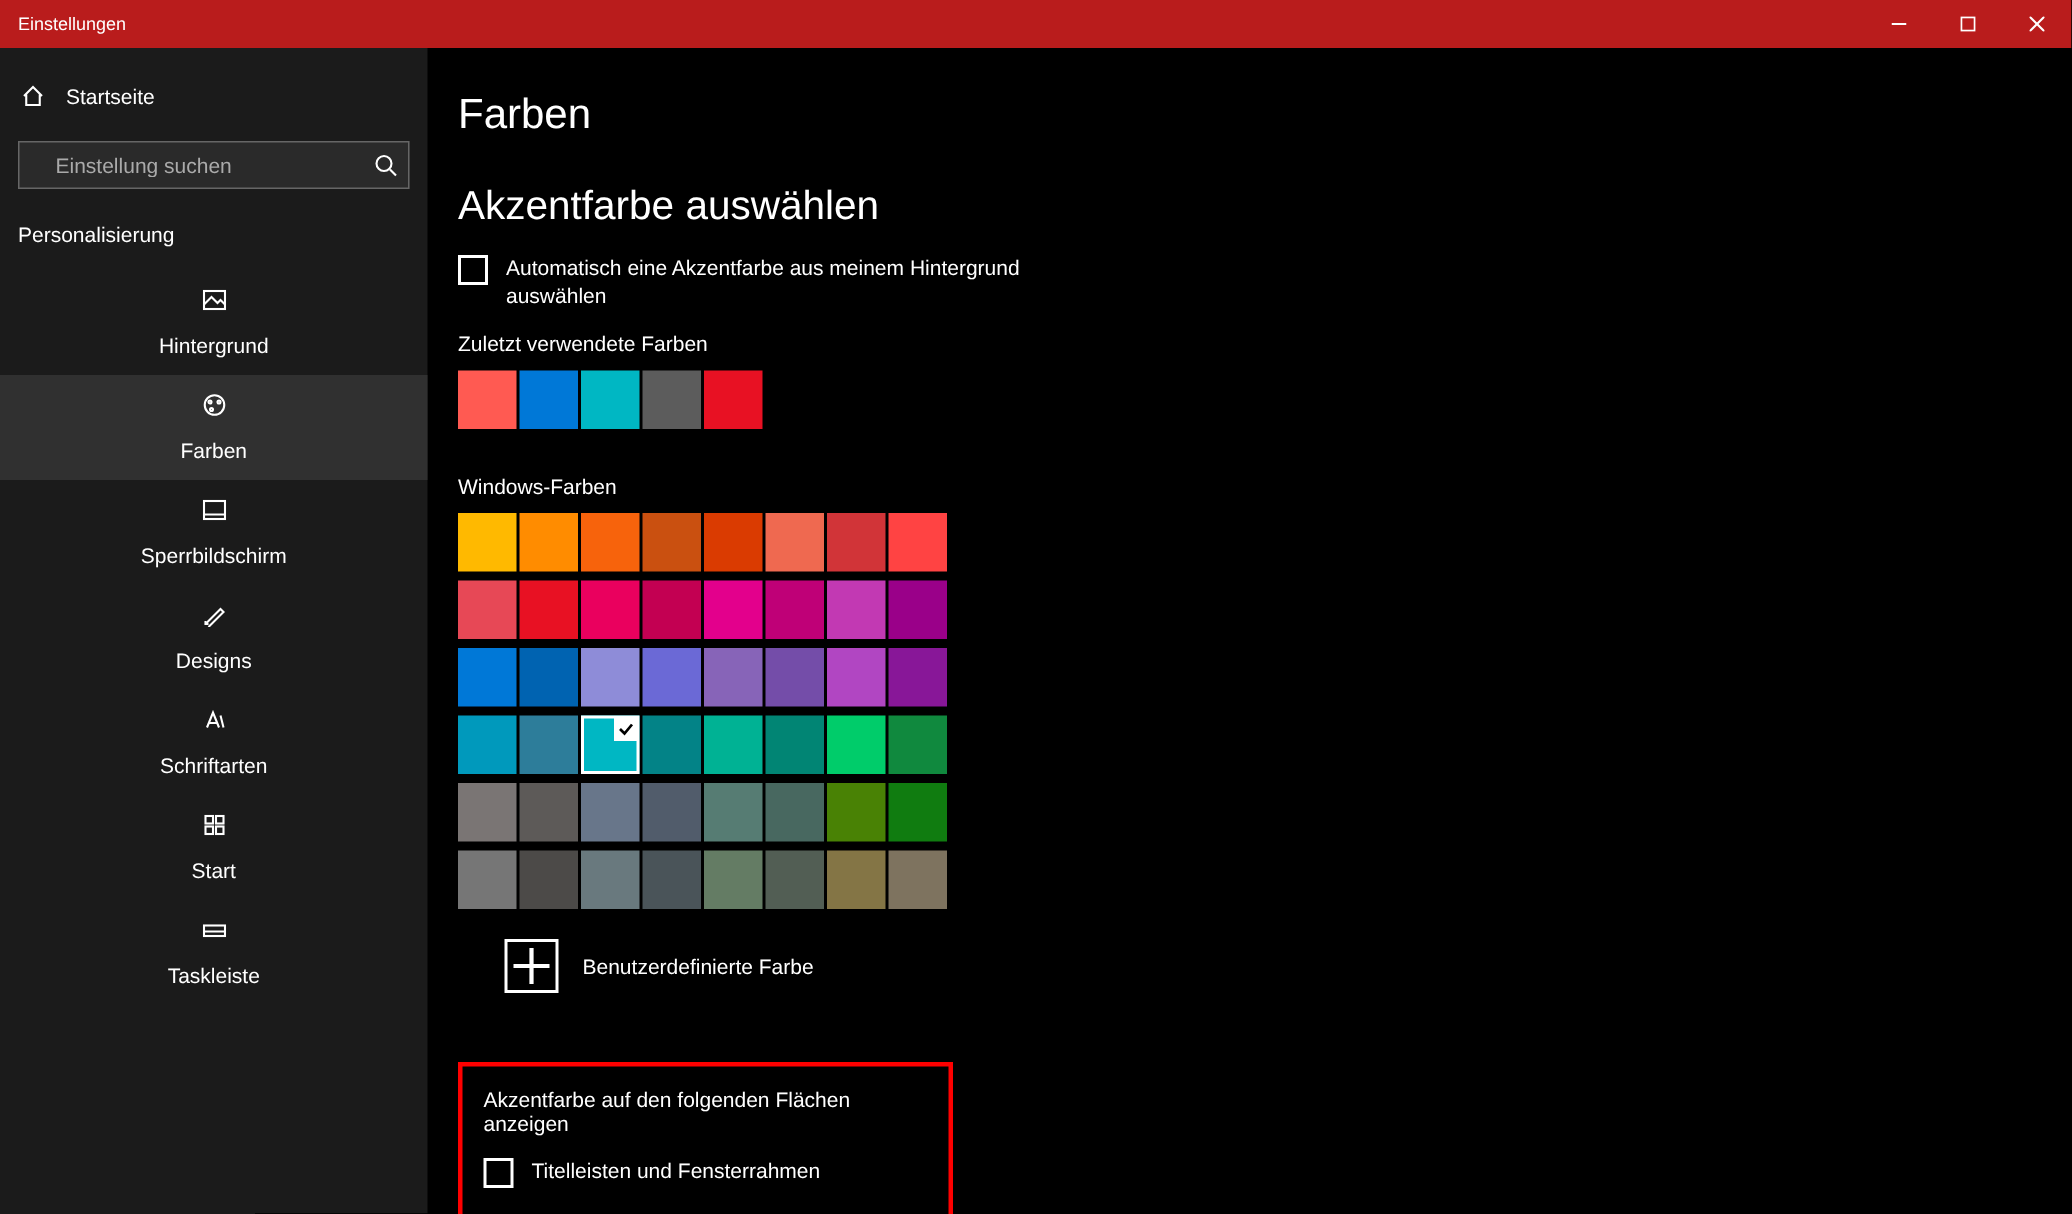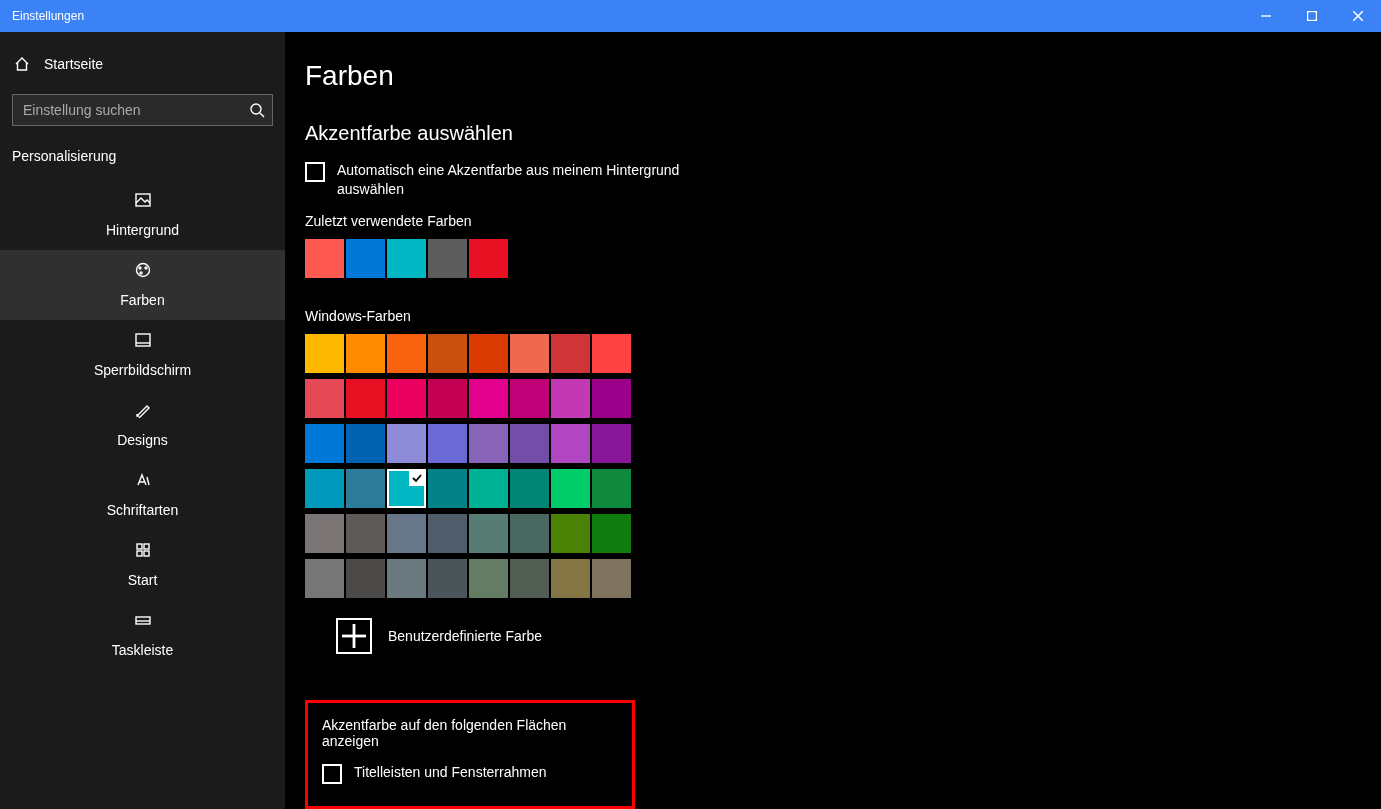--- a/index.html
+++ b/index.html
@@ -1,41 +1,41 @@
 <!DOCTYPE html>
 <html><head>
 <meta charset="utf-8">
 <style>
 * { margin: 0; padding: 0; box-sizing: border-box; font-family: "Segoe UI", Arial, sans-serif; }
 html, body { width: 1381px; height: 809px; background: #000; color: #fff; overflow: hidden; }
 
-.titlebar { height: 32px; display: flex; align-items: center; justify-content: space-between; background: #3b82f6; padding-left: 12px; }
+.titlebar { height: 32px; display: flex; align-items: center; justify-content: space-between; background: #b91c1c; padding-left: 12px; }
 .titlebar .title { font-size: 12px; color: #fff; }
 .win-controls { display: flex; }
 .win-btn { width: 46px; height: 32px; display: flex; align-items: center; justify-content: center; }
 .win-btn svg { width: 10px; height: 10px; }
 
 .app { display: flex; height: calc(809px - 32px); }
 
 .sidebar { width: 285px; background: #1b1b1b; padding-top: 14px; color: #fff; }
 .sidebar .home { display: flex; align-items: flex-start; gap: 14px; padding: 10px 14px; font-size: 14px; }
 .sidebar .home .icon { width: 16px; display:flex; justify-content:center; }
 .searchbox { display: flex; align-items: center; margin: 12px 12px 18px 12px; height: 32px; border: 1px solid #666; background: #2a2a2a; }
-.searchbox input { flex: 1; background: transparent; border: 0; outline: 0; color: #ffffff; font-size: 14px; padding: 0 10px; }
+.searchbox input { flex: 1; background: transparent; border: 0; outline: 0; color: #ffffff; font-size: 14px; padding: 0 24px; }
 .searchbox input::placeholder { color: #aaa; }
 .searchbox .sicon { width: 30px; display:flex; align-items:center; justify-content:center; }
 .category { padding: 4px 12px 16px 12px; font-size: 14px; font-weight: 400; }
 .nav-item { display: flex; align-items: center; gap: 14px; padding: 12px 14px; font-size: 14px; flex-direction: column; }
 .nav-item.active { background: #303030; }
 .nav-item .icon { width: 16px; display:flex; justify-content:center; align-items:center; }
 
 .main { flex: 1; background: #000; padding: 18px 0 0 0; overflow-y: auto; }
 .main-inner { padding-left: 20px; max-width: 900px; }
 .page-title { font-size: 28px; font-weight: 400; margin-bottom: 30px; margin-top: 10px; }
-.section-title { font-size: 20px; font-weight: 400; margin-bottom: 16px; }
+.section-title { font-size: 27px; font-weight: 400; margin-bottom: 16px; }
 .subsection { font-size: 14px; margin-bottom: 10px; margin-top: 14px; }
 
 .checkbox-row { display: flex; align-items: flex-start; gap: 12px; margin-bottom: 12px; }
 .checkbox { width: 20px; height: 20px; border: 2px solid #fff; flex: 0 0 20px; margin-top: 1px; }
 .checkbox-row .label { font-size: 14px; line-height: 1.35; max-width: 360px; }
 
 .swatch-row { display: flex; gap: 2px; margin-bottom: 6px; }
 .swatch { width: 39px; height: 39px; position: relative; }
 .swatch.selected { outline: 2px solid #fff; outline-offset: -2px; }
 .swatch.selected .check { position: absolute; top: 1px; right: 1px; width: 16px; height: 16px; background: #fff; display:flex; align-items:center; justify-content:center; }

